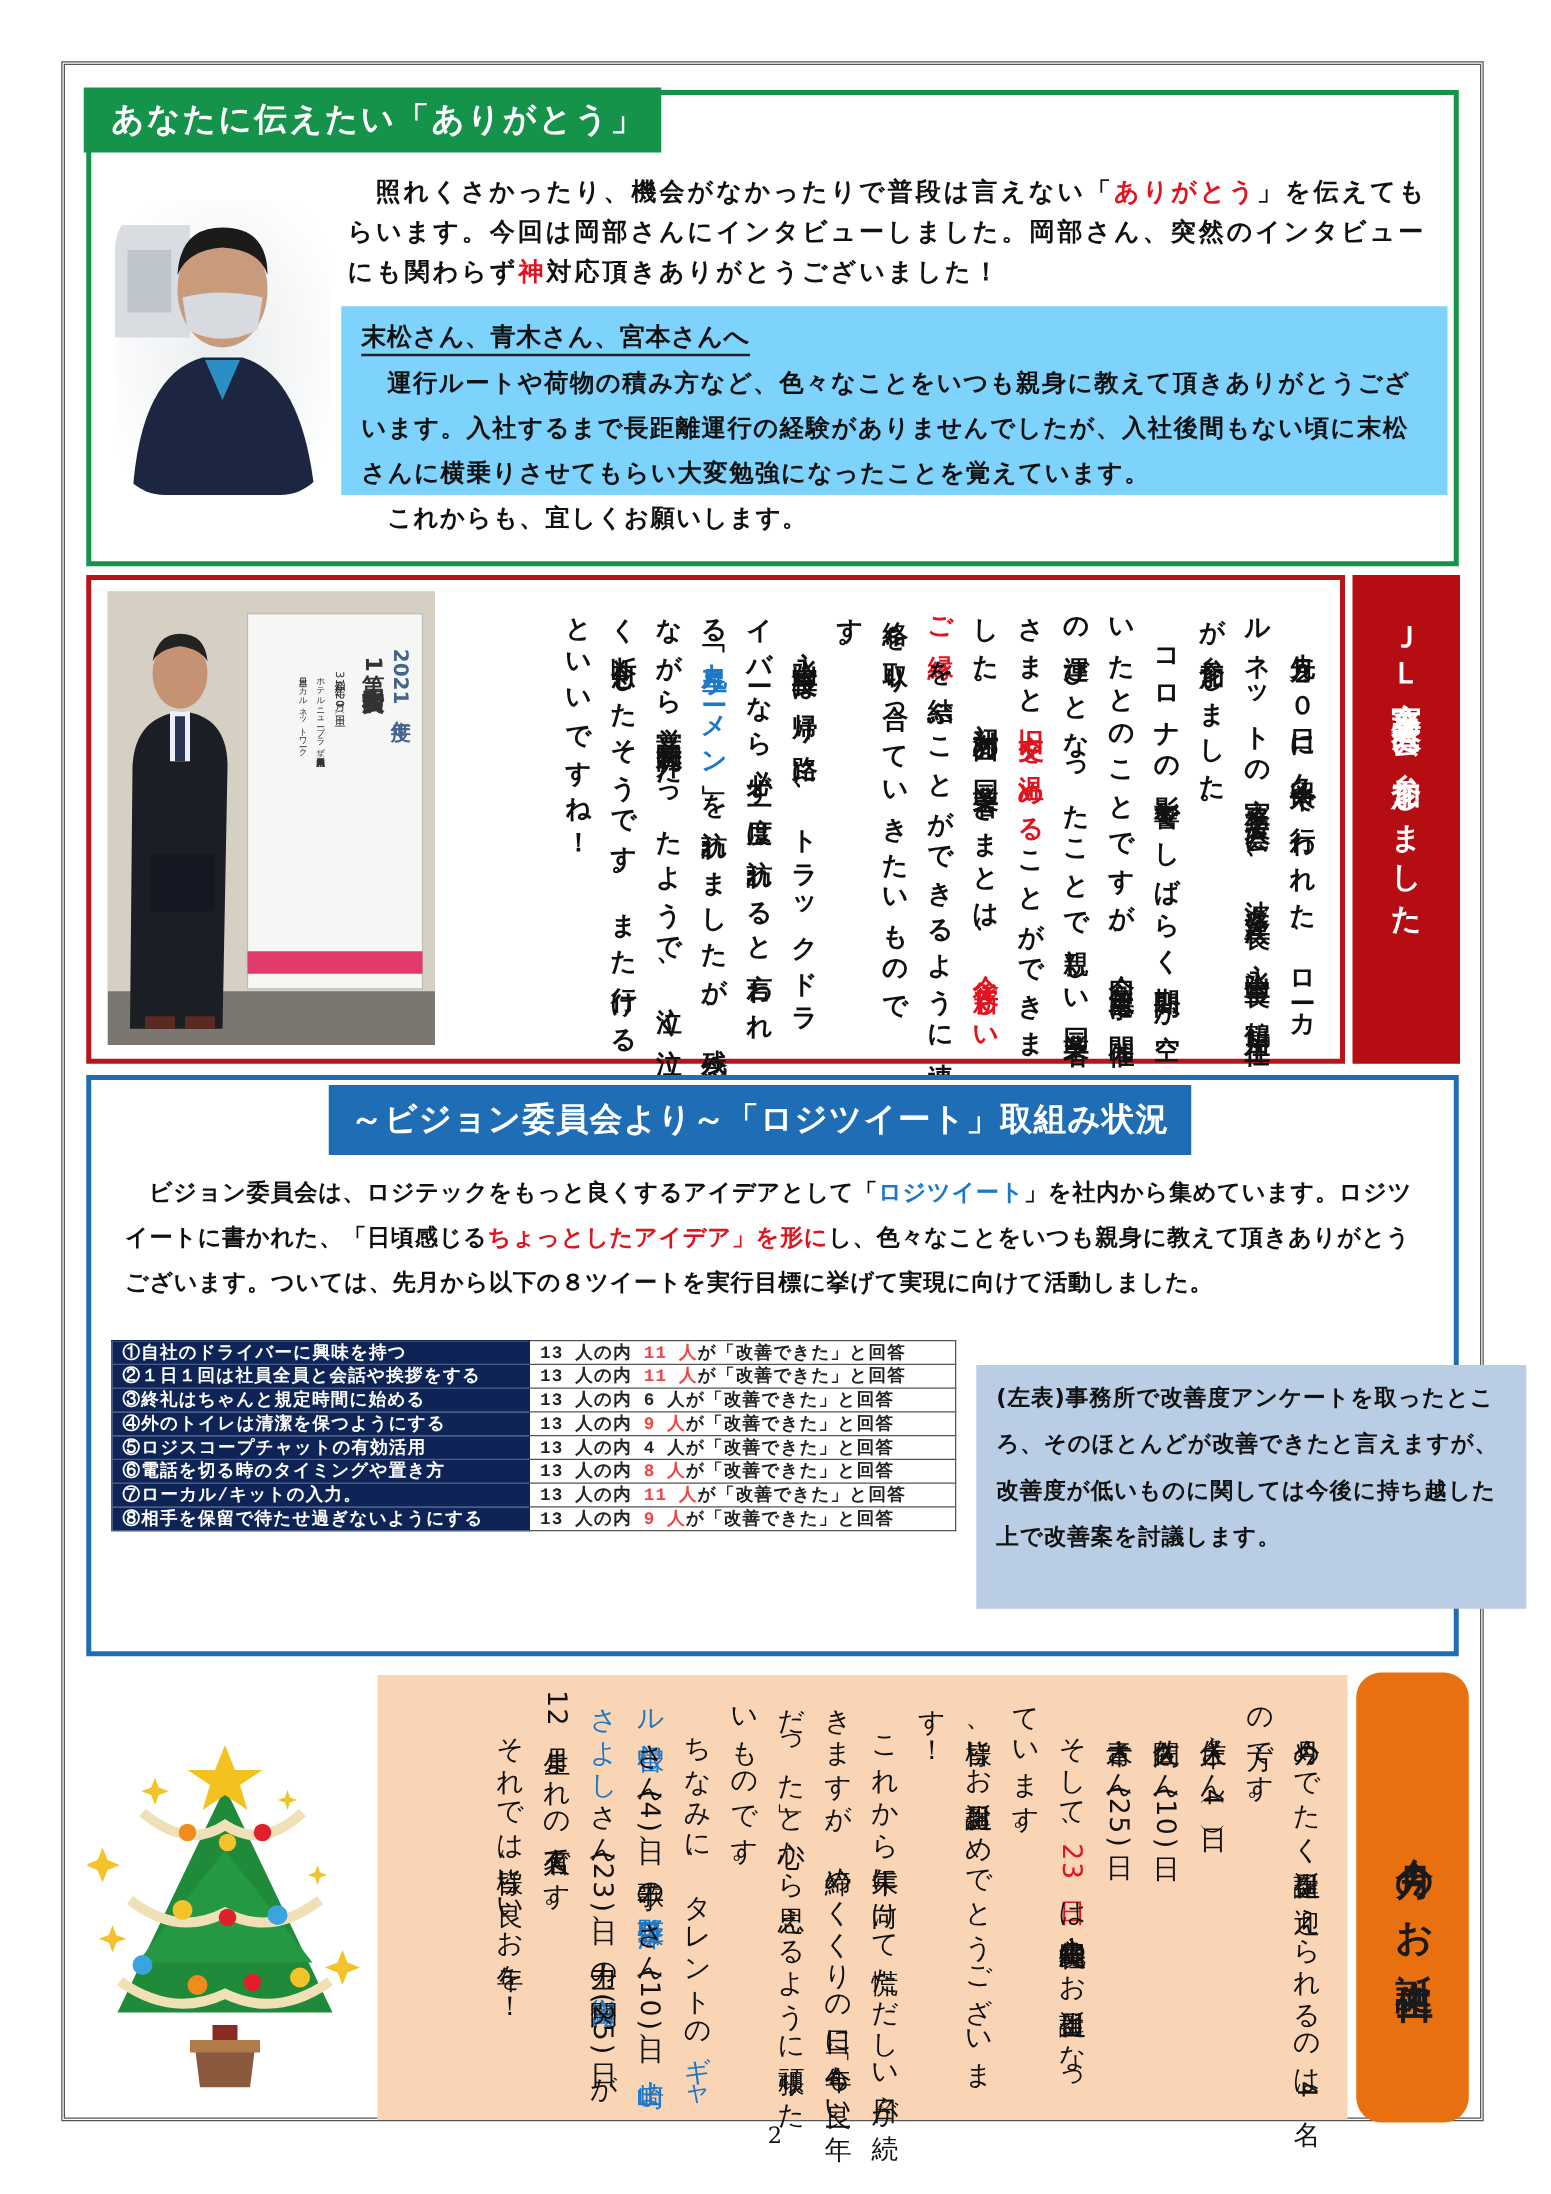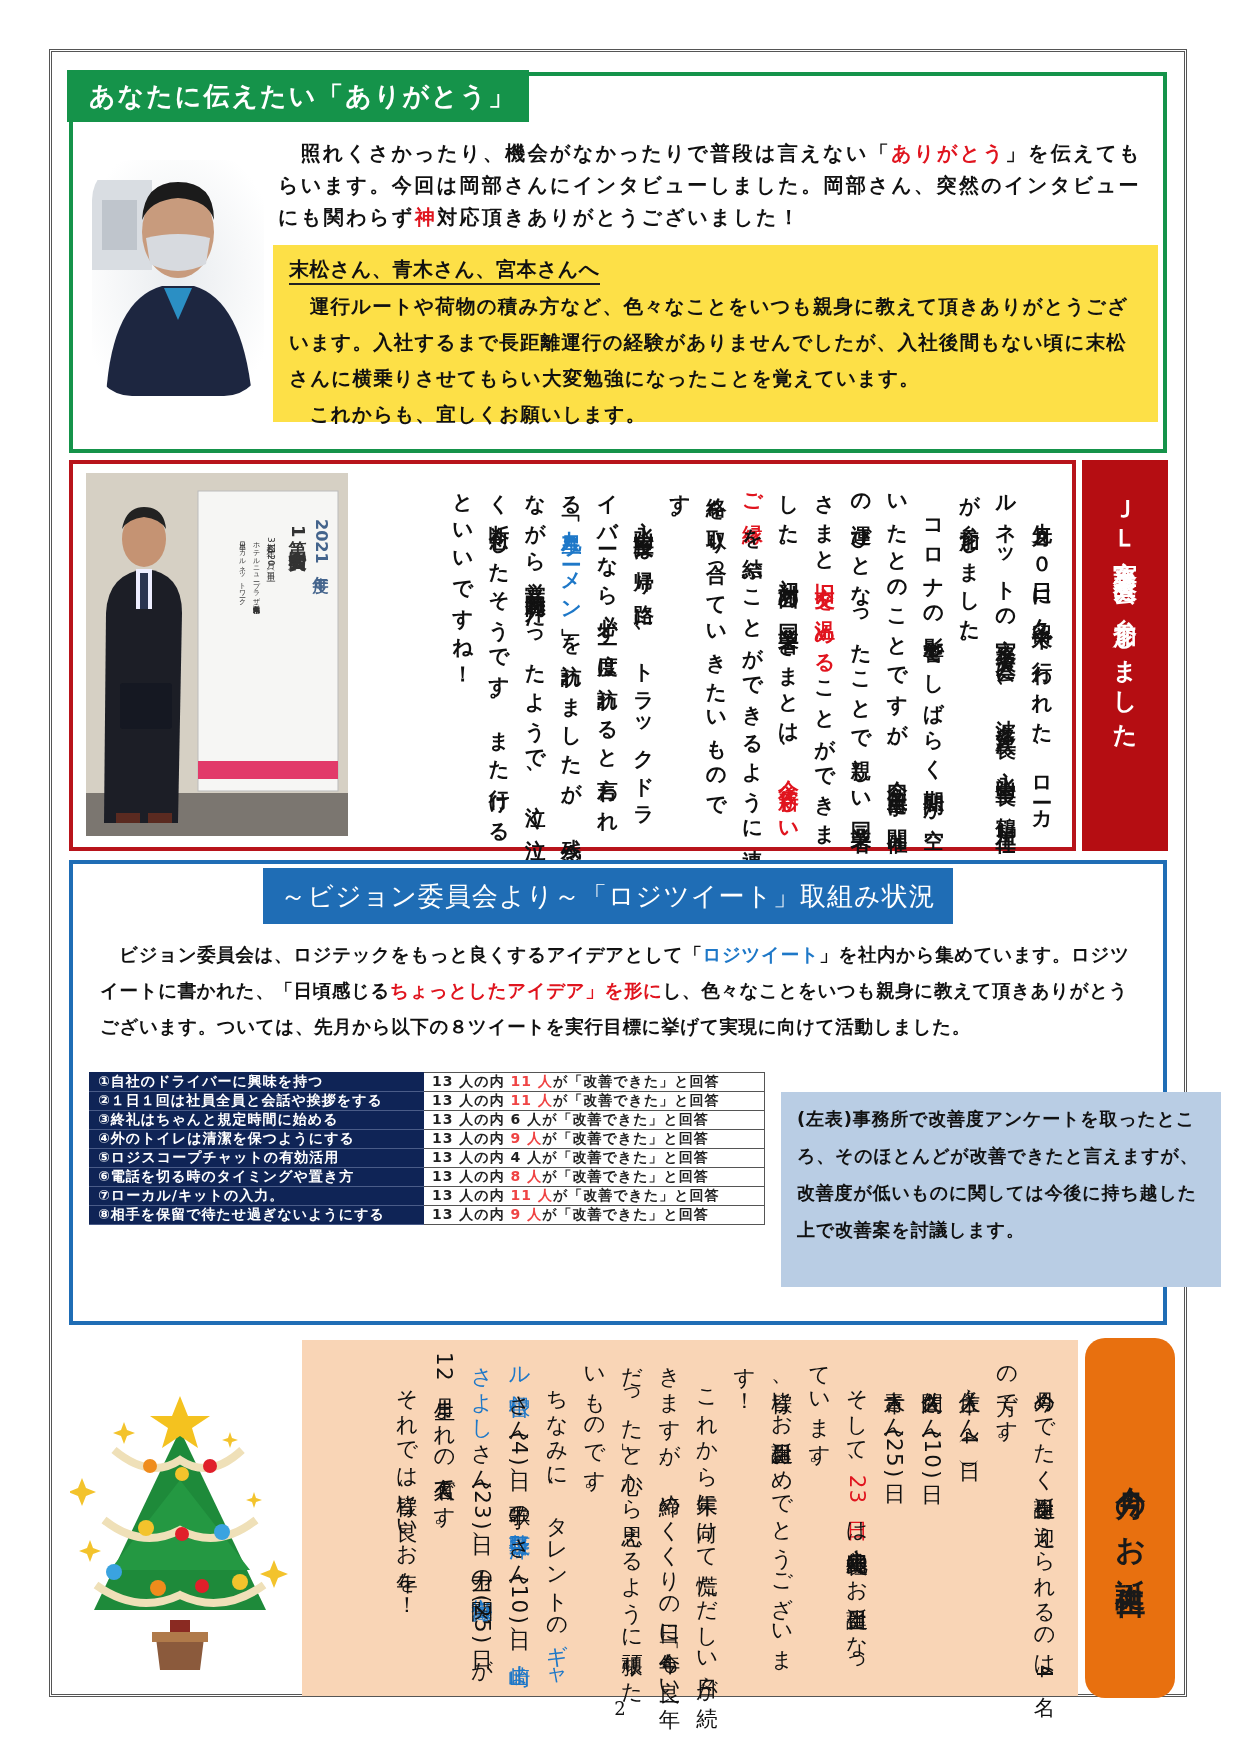--- a/index.html
+++ b/index.html
@@ -7,40 +7,40 @@
   body { position: relative; font-family: "DejaVu Sans", "Liberation Sans", sans-serif; color: #111; overflow: hidden; }
   .page-frame { position: absolute; left: 49px; top: 49px; width: 1138px; height: 1648px; border: 3px double #555; }
   .abs { position: absolute; }
 
   
   .thanks-box { left: 69px; top: 72px; width: 1098px; height: 381px; border: 4px solid #15934a; background: #fff; }
   .thanks-title { left: 67px; top: 70px; width: 462px; height: 52px; background: #15934a; color: #fff; font-size: 26px; font-weight: bold; line-height: 52px; padding-left: 22px; letter-spacing: 2px; }
   .photo1 { left: 92px; top: 160px; width: 172px; height: 236px; border-radius: 40px; overflow: hidden; background: radial-gradient(ellipse at 50% 50%, #e9ecef 0%, #ffffff 85%); }
   .intro { left: 278px; top: 137px; width: 870px; font-size: 20px; font-weight: bold; line-height: 32px; letter-spacing: 2.4px; }
   .intro .red { color: #e0141e; }
-  .message-box { left: 273px; top: 245px; width: 885px; height: 177px; background: #fde047; padding: 10px 12px 0 16px; }
+  .message-box { left: 273px; top: 245px; width: 885px; height: 151px; background: #7dd3fc; padding: 10px 12px 0 16px; }
   .message-heading { font-size: 20px; font-weight: bold; display: inline-block; border-bottom: 2px solid #222; line-height: 28px; letter-spacing: 0.5px; }
   .message-body { font-size: 19.5px; font-weight: bold; line-height: 36px; letter-spacing: 1.2px; margin-top: 4px; }
 
   
   .jl-box { left: 69px; top: 460px; width: 1007px; height: 391px; border: 4px solid #b8141b; background: #fff; }
   .jl-side { left: 1082px; top: 460px; width: 86px; height: 391px; background: #b50d12; color: #fff; writing-mode: vertical-rl; font-size: 24px; font-weight: bold; letter-spacing: 5px; display: flex; align-items: center; justify-content: flex-start; padding-top: 24px; }
   .photo2 { left: 86px; top: 473px; width: 262px; height: 363px; background: #d8d2c6; overflow: hidden; }
   .jl-text { left: 380px; top: 480px; width: 680px; height: 360px; writing-mode: vertical-rl; font-size: 20.5px; font-weight: bold; line-height: 36.2px; letter-spacing: 5.2px; }
   .jl-text .red { color: #e0141e; }
   .jl-text .blue { color: #1e78c8; }
 
   
   .vision-box { left: 69px; top: 860px; width: 1098px; height: 465px; border: 4px solid #1f6db5; background: #fff; }
-  .vision-title { left: 263px; top: 868px; width: 690px; height: 56px; background: #1f6db5; color: #fff; font-size: 26px; font-weight: normal; line-height: 56px; text-align: center; letter-spacing: 1px; }
+  .vision-title { left: 263px; top: 868px; width: 690px; height: 56px; background: #1f6db5; color: #fff; font-size: 26px; font-weight: bold; line-height: 56px; text-align: center; letter-spacing: 1px; }
   .vision-body { left: 100px; top: 937px; width: 1045px; font-size: 18.5px; font-weight: bold; line-height: 36px; letter-spacing: 0.6px; }
   .vision-body .blue { color: #1e78c8; }
   .vision-body .red { color: #e0141e; text-align: center; }
   .tweet-table { left: 89px; top: 1072px; width: 676px; border-collapse: collapse; font-size: 14px; font-weight: bold; }
-  .tweet-table td { height: 16px; padding: 0 8px; border: 1px solid #555; letter-spacing: 1px; white-space: nowrap; }
+  .tweet-table td { height: 16px; padding: 0 8px; border: 1px solid #555; letter-spacing: 1px; white-space: nowrap; font-family: Liberation Mono, monospace; }
   .tweet-table td.goal { background: #0f2456; color: #fff; width: 334px; border-color: #0f2456; border-bottom: 1px solid #4a5c88; }
   .tweet-table td.result { background: #fff; color: #222; }
   .tweet-table .hl { color: #ef4444; }
   .note-box { left: 781px; top: 1092px; width: 440px; height: 195px; background: #b9cde4; padding: 8px 10px 0 16px; font-size: 18px; font-weight: bold; line-height: 37px; letter-spacing: 0.8px; }
 
   
   .tree { left: 70px; top: 1370px; width: 220px; height: 300px; }
   .bday-box { left: 302px; top: 1340px; width: 776px; height: 356px; background: #f9d5b6; }
   .bday-text { left: 318px; top: 1352px; width: 745px; height: 342px; writing-mode: vertical-rl; font-size: 21.5px; line-height: 37.5px; letter-spacing: 1.2px; }
   .bday-text .red { color: #e0141e; }

